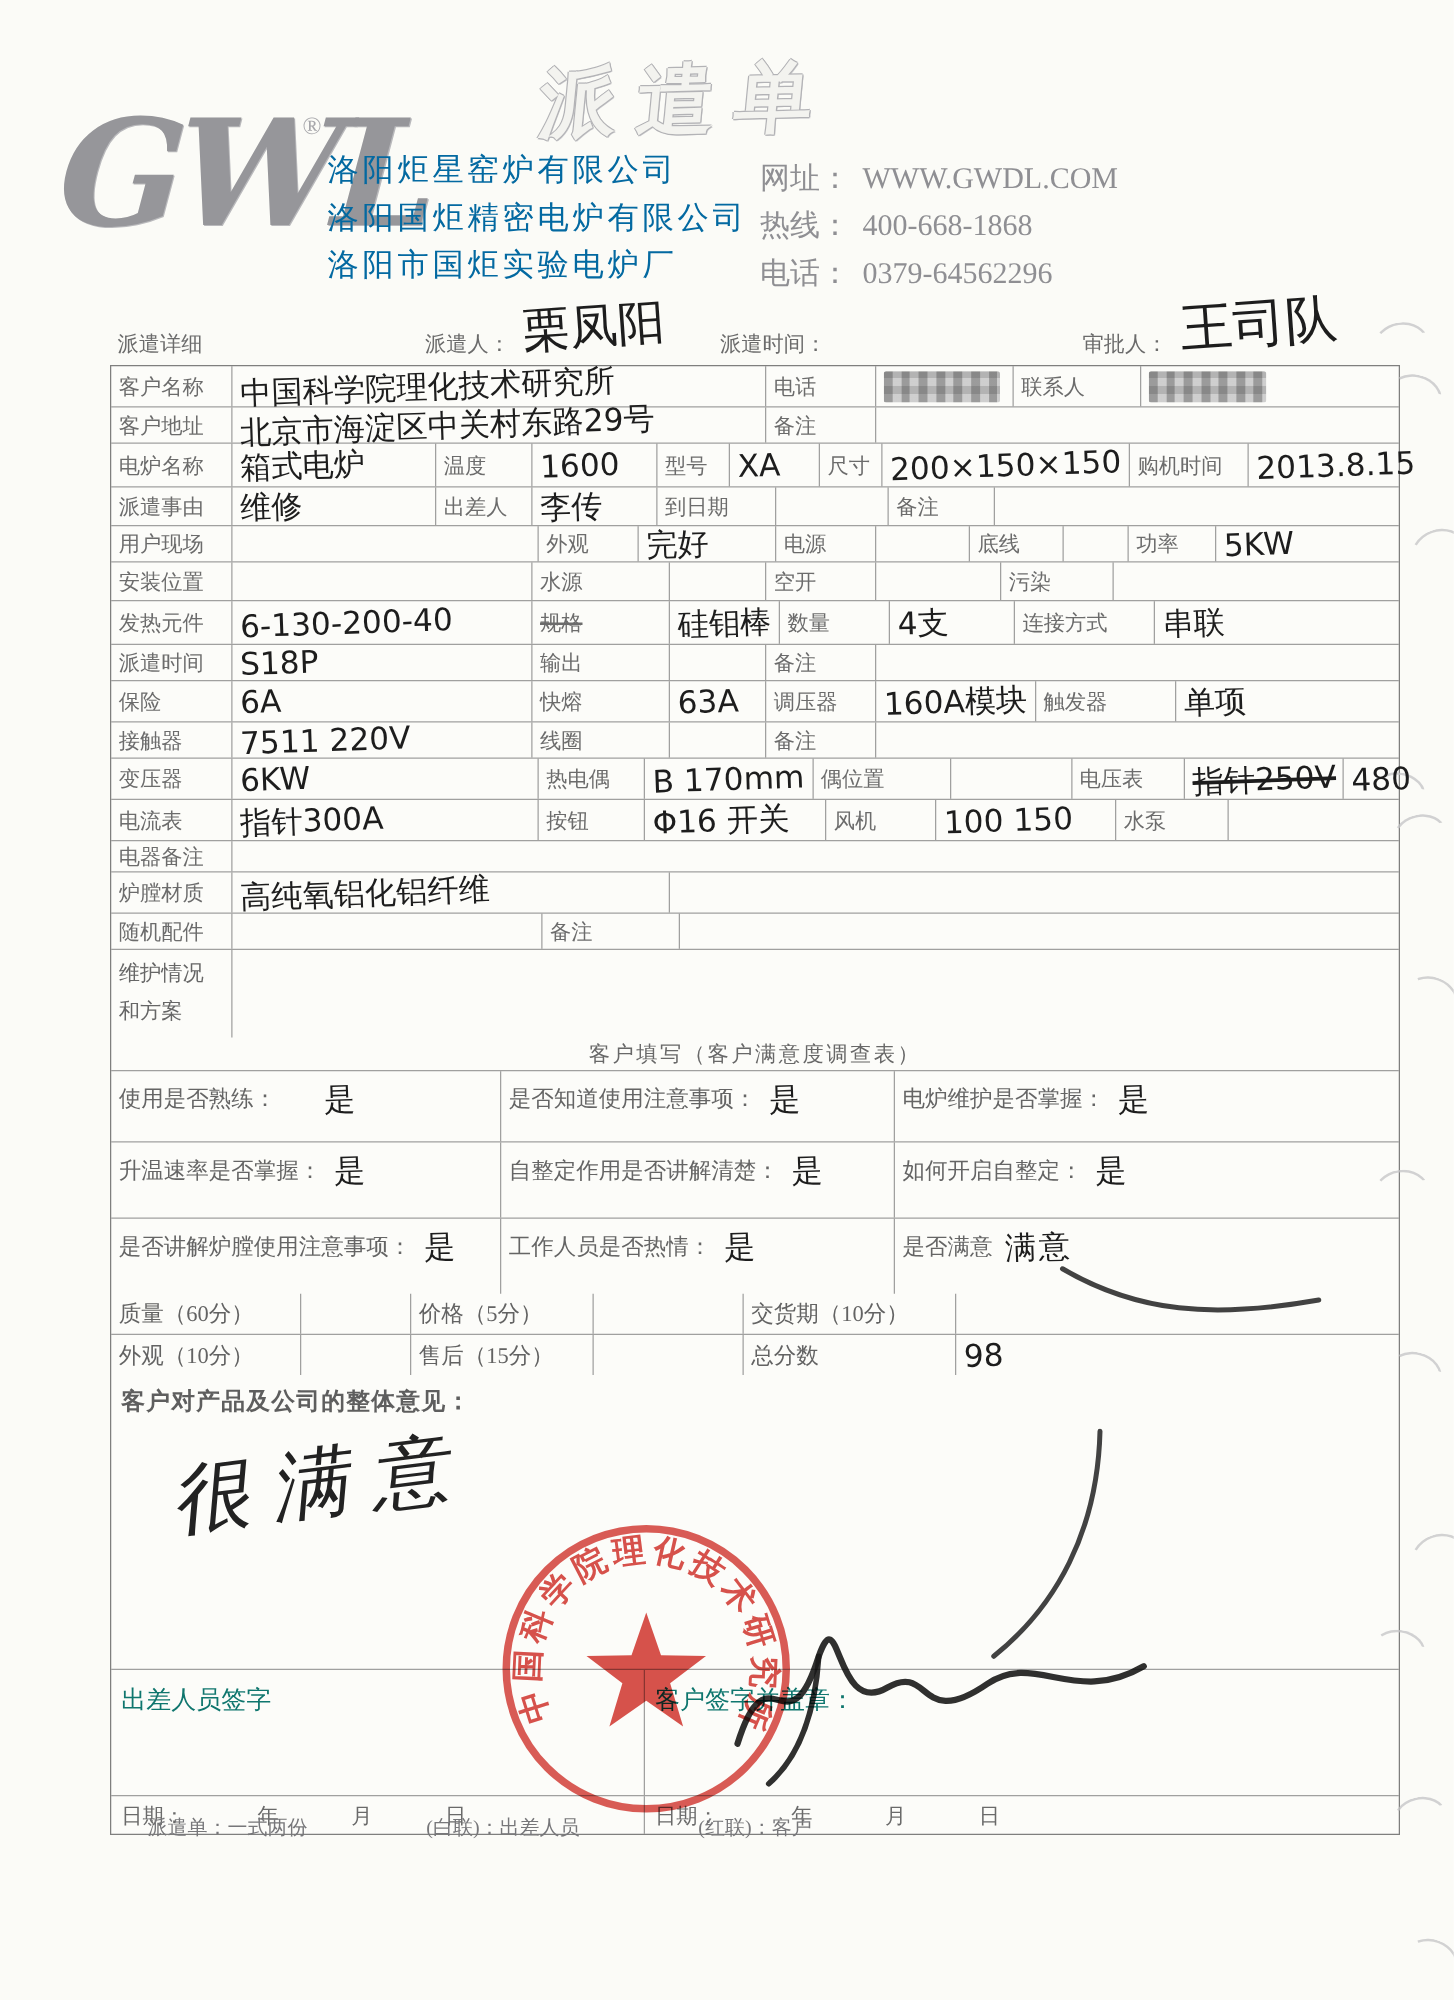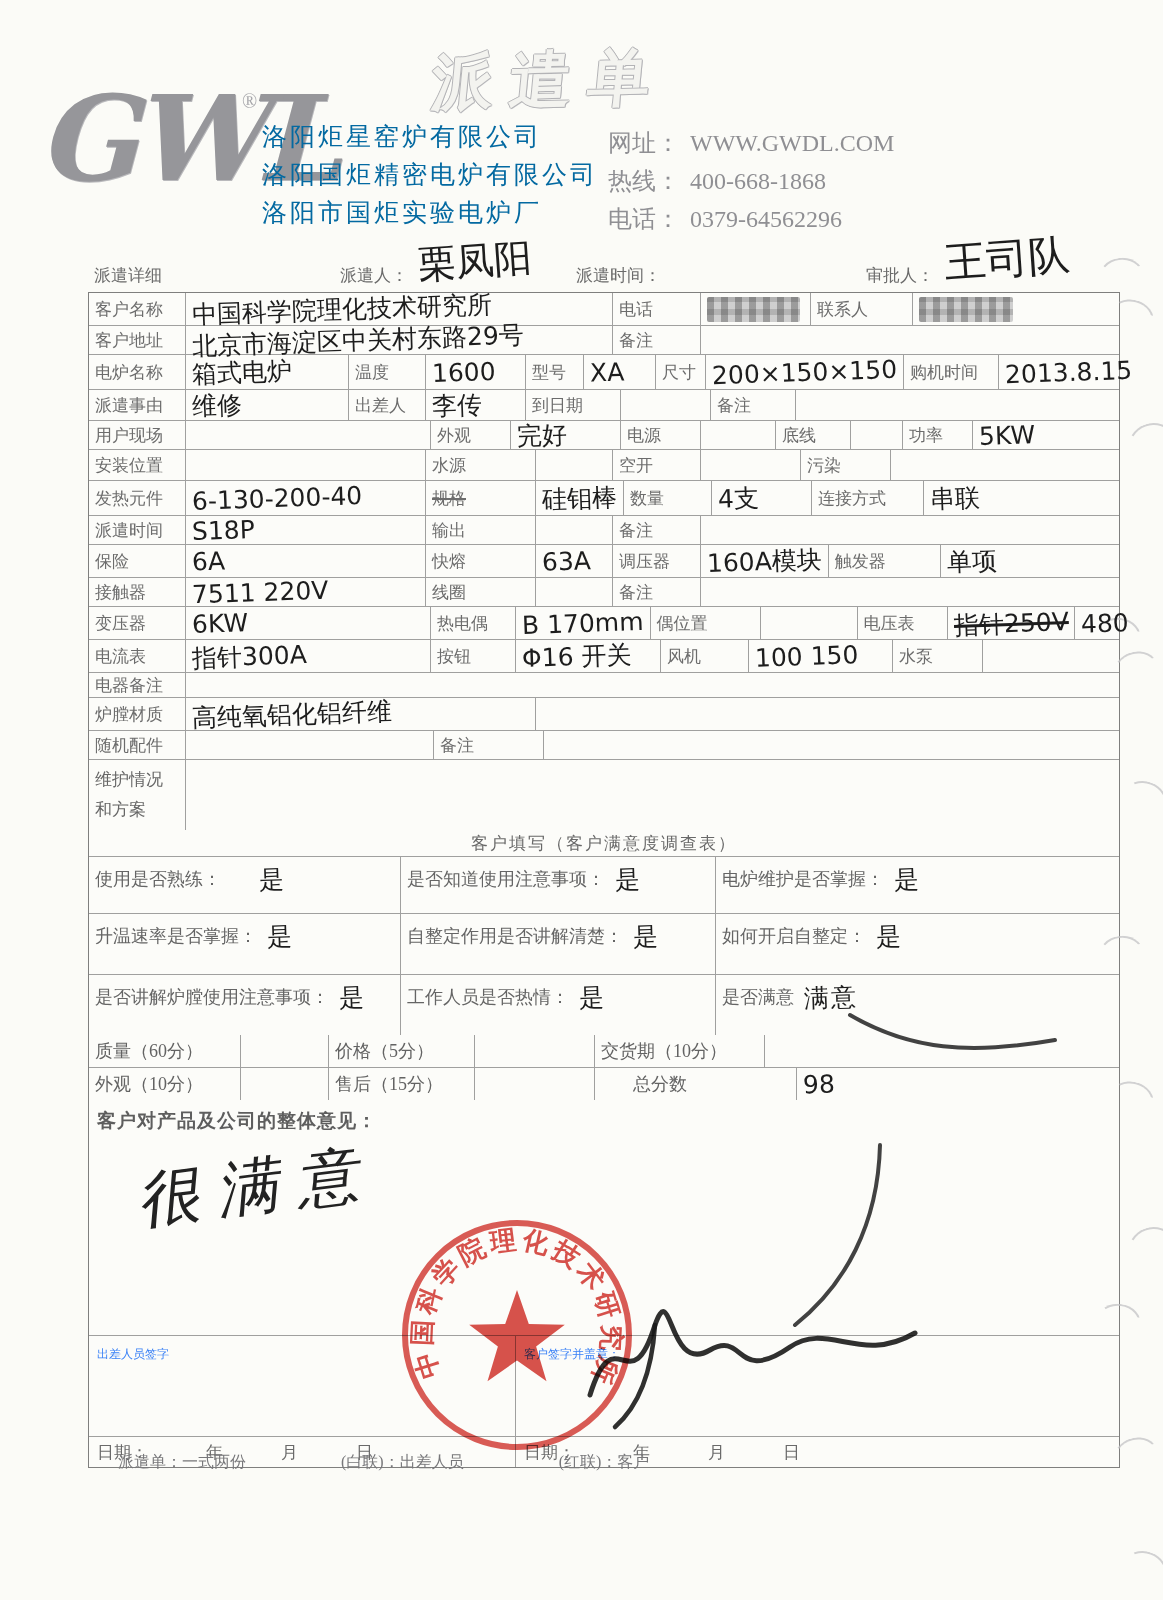--- a/index.html
+++ b/index.html
@@ -73,21 +73,21 @@
   .comment-block{height:235px;position:relative;border-bottom:1px solid rgba(110,110,110,.65);}
   .comment-label{position:absolute;top:8px;left:8px;font-size:19px;font-weight:bold;color:#5e5e5e;letter-spacing:1px;}
   .comment-hw{
     position:absolute;top:44px;left:52px;
     font-size:62px;letter-spacing:18px;color:#222;
     transform:rotate(-7deg) skewX(-12deg);
   }
   
   .sig-row{display:flex;border-bottom:1px solid rgba(110,110,110,.65);height:100px;}
   .date-row{display:flex;height:30px;}
-  .sig-cell{box-sizing:border-box;border-right:1px solid rgba(110,110,110,.65);padding:10px 8px;font-size:12px;color:#3b82f6;}
+  .sig-cell{box-sizing:border-box;border-right:1px solid rgba(110,110,110,.65);padding:10px 8px;font-size:20px;color:#0f766e;}
   .sig-cell.last{border-right:none;}
   .date-cell{box-sizing:border-box;border-right:1px solid rgba(110,110,110,.65);display:flex;align-items:center;padding:0 8px;font-size:17px;color:#6a6a6a;}
   .date-cell.last{border-right:none;}
   .date-cell .unit{display:inline-block;margin-left:58px;}
   
   .doc-footer{position:absolute;top:1452px;left:118px;font-size:16px;color:#77777a;display:flex;gap:95px;white-space:nowrap;}
   
   .stamp-svg{position:absolute;left:392px;top:1205px;mix-blend-mode:multiply;}
   .sig-ink{position:absolute;mix-blend-mode:multiply;}
   
@@ -482,21 +482,21 @@
         <div class="cell score-lab" style="flex: 0 0 146px;">价格（5分）</div>
         <div class="cell" style="flex: 0 0 120px;"></div>
         <div class="cell score-lab" style="flex: 0 0 170px;">交货期（10分）</div>
         <div class="cell last" style="flex: 0 0 258px;"></div>
       </div>
       <div class="trow" style="height: 32px;">
         <div class="cell score-lab" style="flex: 0 0 152px;">外观（10分）</div>
         <div class="cell" style="flex: 0 0 88px;"></div>
         <div class="cell score-lab" style="flex: 0 0 146px;">售后（15分）</div>
         <div class="cell" style="flex: 0 0 120px;"></div>
-        <div class="cell score-lab" style="flex: 0 0 170px; margin-left: 32px;">总分数</div>
+        <div class="cell score-lab" style="flex: 0 0 170px;">总分数</div>
         <div class="cell last" style="flex: 0 0 258px;">
           <span class="hw score98">98</span>
         </div>
       </div>
     </div>
 
   <div class="comment-block">
     <div class="comment-label">客户对产品及公司的整体意见：</div>
     <div class="comment-hw hw">很满意</div>
   </div>

